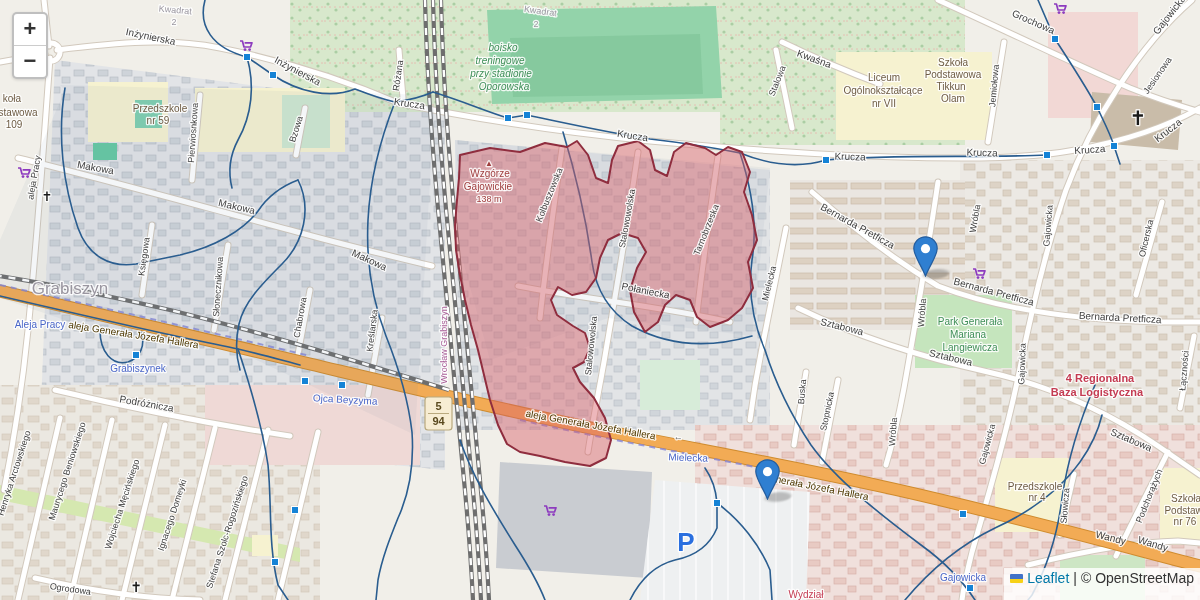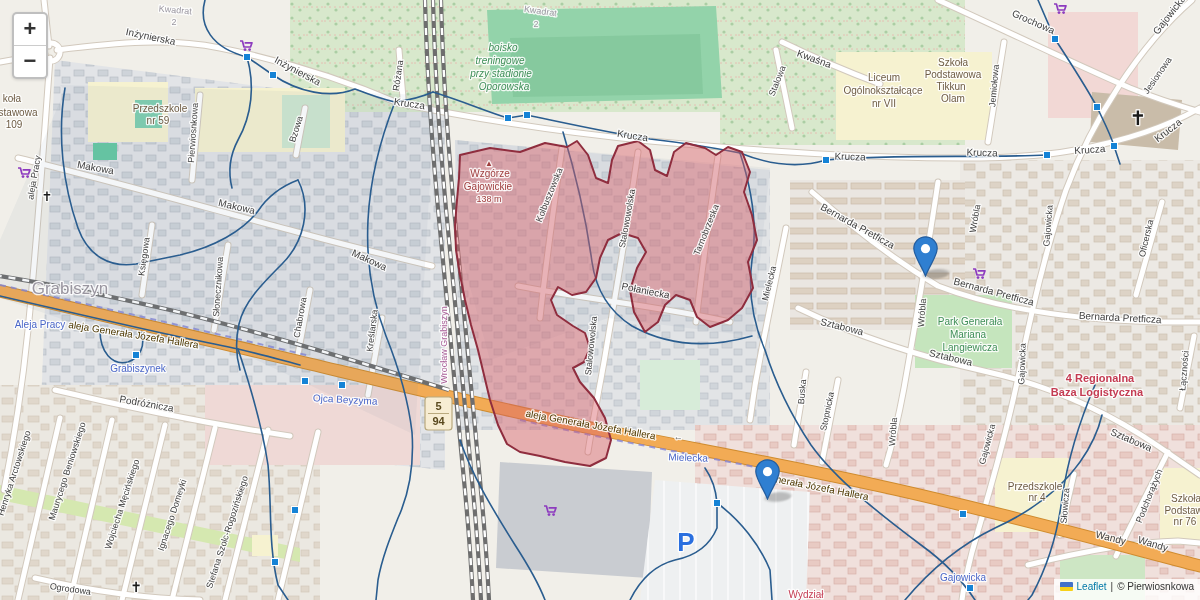--- a/index.html
+++ b/index.html
@@ -16,21 +16,21 @@
   .rwd{stroke:#ffffff;stroke-width:2.4;fill:none;stroke-dasharray:7 7}
   .tram{stroke:#8585d6;stroke-width:2;fill:none;stroke-dasharray:6 5;opacity:.8}
   
   .zoomctl{position:absolute;left:12px;top:12px;width:32px;border:2px solid rgba(0,0,0,0.25);
     border-radius:5px;background:#fff;z-index:40;box-shadow:0 1px 3px rgba(0,0,0,0.15);}
   .zoomctl .btn{display:block;width:32px;height:31px;line-height:30px;text-align:center;
     font-size:22px;font-weight:bold;color:#333;cursor:pointer;user-select:none;}
   .zoomctl .sep{height:1px;background:#ccc;}
   
   .attrib{position:absolute;right:0;bottom:0;background:rgba(255,255,255,0.82);
-    padding:2px 6px 8px 6px;font-size:10px;color:#333;z-index:40;display:flex;align-items:center;gap:4px;}
+    padding:2px 6px 14px 6px;font-size:14px;color:#333;z-index:40;display:flex;align-items:center;gap:4px;}
   .attrib a{color:#0078a8;text-decoration:none;}
   .uaflag{display:inline-block;width:13px;height:9px;border-radius:1px;
     background:linear-gradient(to bottom,#4272c8 0 50%,#f7d117 50% 100%);}
   
   .marker{position:absolute;width:25px;height:41px;z-index:30;}
   .marker svg{display:block;}
   .mshadow{position:absolute;width:26px;height:10px;background:rgba(0,0,0,0.22);
     border-radius:50%;transform:skewX(-30deg);z-index:29;filter:blur(1px);}
 </style>
 </head>
@@ -447,21 +447,21 @@
   <div class="zoomctl">
     <div class="btn">+</div>
     <div class="sep"></div>
     <div class="btn">−</div>
   </div>
 
   <div class="attrib">
     <span class="uaflag"></span>
     <a href="#">Leaflet</a>
     <span>|</span>
-    <span>© Pierwiosnkowa</span>
+    <span>© OpenStreetMap</span>
   </div>
 <div class="mshadow" style="left: 923px; top: 269px;"></div>
     <div class="marker" style="left: 912.5px; top: 236px;">
       <svg width="25" height="41" viewBox="0 0 25 41">
         <path d="M12.5,0.8 C19,0.8 24.2,6 24.2,12.5 C24.2,19.5 17,29 12.5,40 C8,29 0.8,19.5 0.8,12.5 C0.8,6 6,0.8 12.5,0.8 Z" fill="#2f7fd1" stroke="#245d9e" stroke-width="1.2"></path>
         <circle cx="12.5" cy="12.7" r="4.6" fill="#ffffff"></circle>
       </svg>
     </div>
     <div class="mshadow" style="left: 765px; top: 492px;"></div>
     <div class="marker" style="left: 754.5px; top: 459px;">

